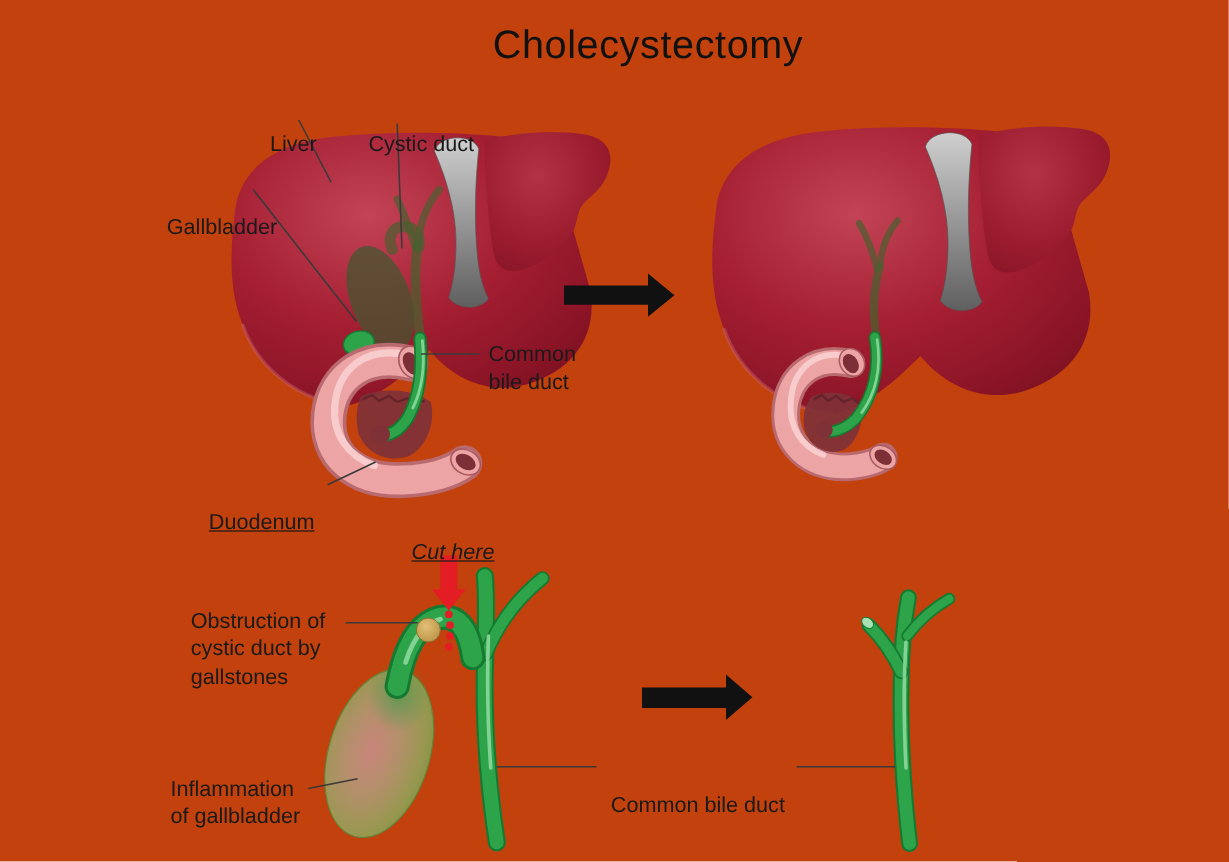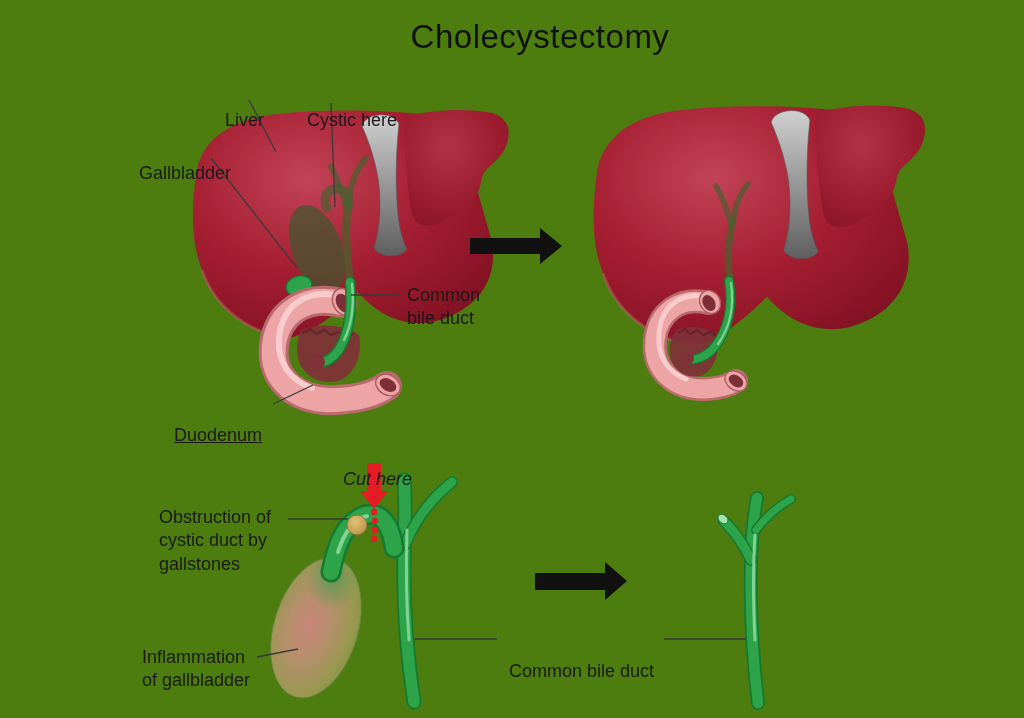--- a/index.html
+++ b/index.html
@@ -1,17 +1,17 @@
 <!DOCTYPE html>
 <html><head>
 <meta charset="utf-8">
 <style>
   html,body{margin:0;padding:0;background:#ffffff;}
   #stage{
-    position:relative;width:1024px;height:718px;background:#4d7c0f;overflow:hidden;
+    position:relative;width:1024px;height:718px;background:#c2410c;overflow:hidden;
     font-family:"Liberation Sans", sans-serif;color:#1a1a1a;
   }
   .title{
     position:absolute;top:18px;left:540px;transform:translateX(-50%);
     font-size:33px;letter-spacing:.5px;color:#111;white-space:nowrap;
   }
   .lbl{position:absolute;font-size:18px;line-height:1.28;color:#1a1a1a;}
   .nowrap{white-space:nowrap;margin-top:32px;}
   .italic{font-style:italic;}
   svg{position:absolute;left:0;top:0;}
@@ -193,23 +193,23 @@
     <line class="leader" x1="288" y1="519" x2="348" y2="519"></line>
     <line class="leader" x1="257" y1="657" x2="298" y2="649"></line>
     <line class="leader" x1="497" y1="639" x2="414" y2="639"></line>
     <line class="leader" x1="664" y1="639" x2="746" y2="639"></line>
   </g>
 </svg>
 
 <div class="title">Cholecystectomy</div>
 
 <div class="lbl nowrap" style="left:225px;top:77px;">Liver</div>
-<div class="lbl nowrap" style="left:307px;top:77px;">Cystic here</div>
-<div class="lbl nowrap" style="left:139px;top:130px;">Gallbladder</div>
+<div class="lbl nowrap" style="left:307px;top:77px;">Cystic duct</div>
+<div class="lbl nowrap" style="left:139px;top:146px;">Gallbladder</div>
 <div class="lbl" style="left:407px;top:284px;width:84px;">Common bile duct</div>
 <div class="lbl nowrap" style="left:174px;top:392px;text-decoration:underline;">Duodenum</div>
 
-<div class="lbl italic nowrap" style="left:343px;top:436px;">Cut here</div>
+<div class="lbl italic nowrap" style="left:343px;top:417px;text-decoration:underline;">Cut here</div>
 <div class="lbl" style="left:142px;top:646px;width:116px;">Inflammation of gallbladder</div>
 <div class="lbl" style="left:159px;top:506px;width:126px;line-height:1.3;">Obstruction of cystic duct by gallstones</div>
 <div class="lbl nowrap" style="left:509px;top:628px;">Common bile duct</div>
 
 </div>
 
 </body></html>

